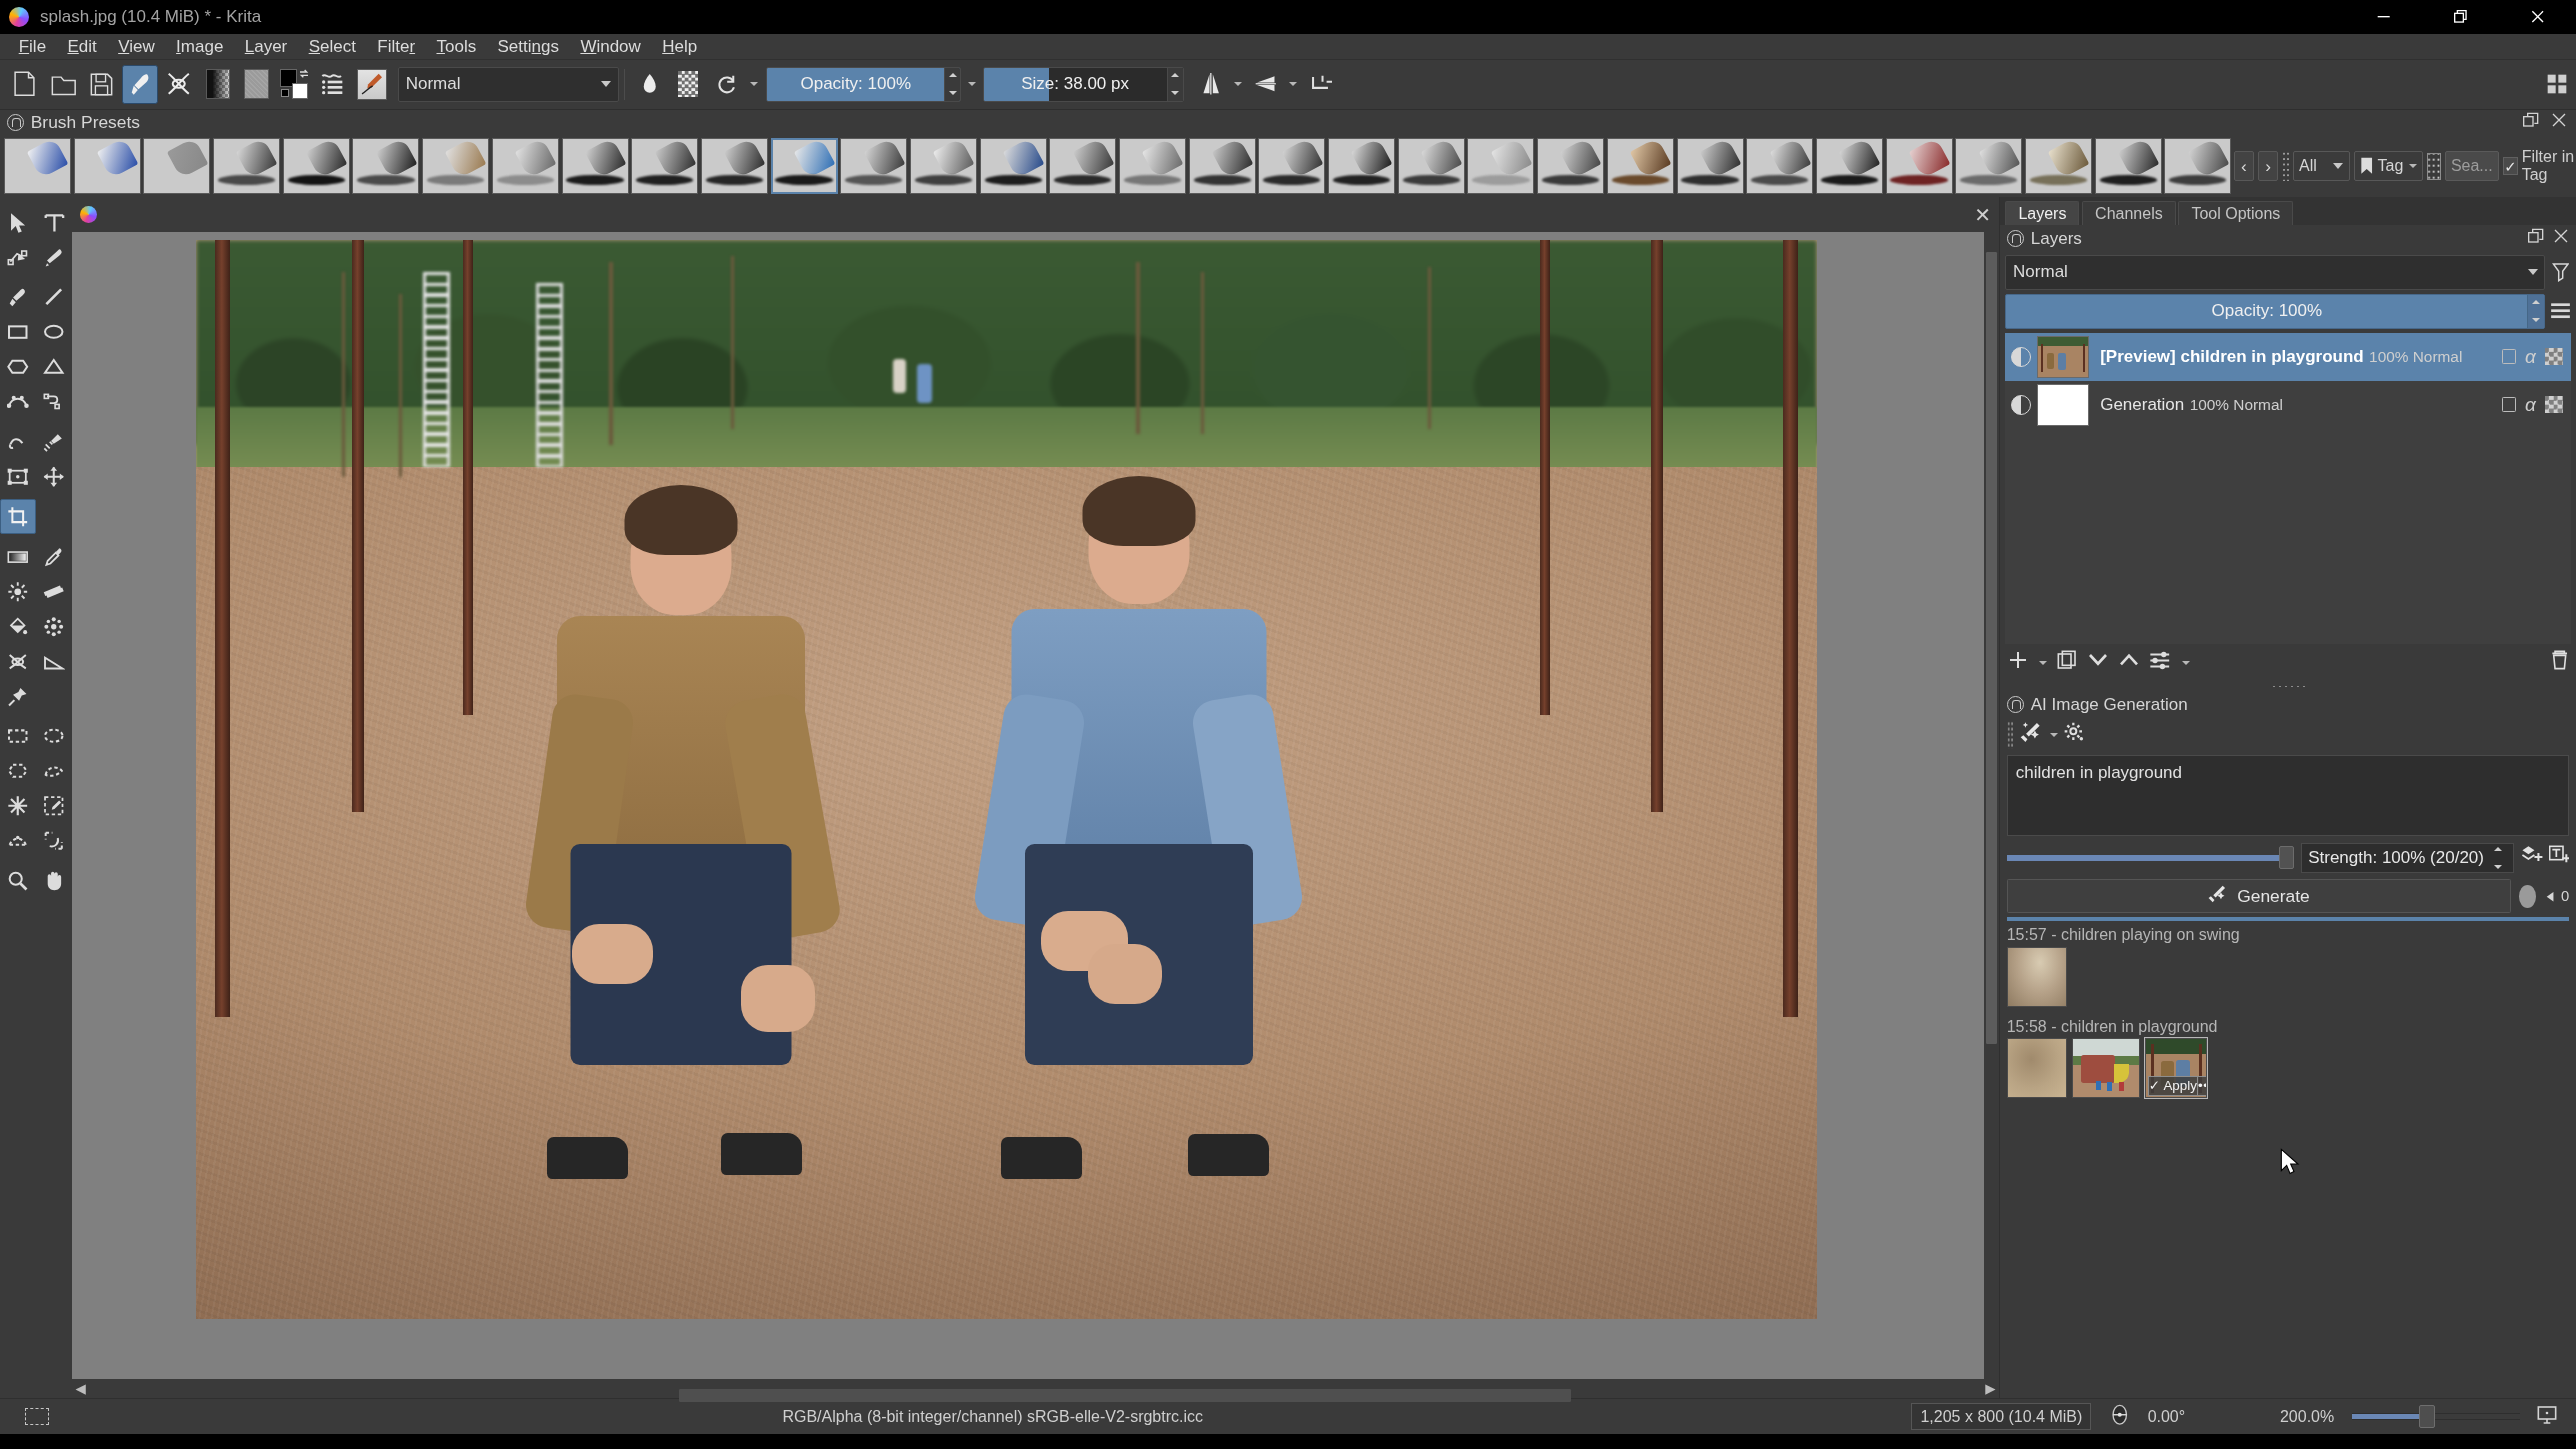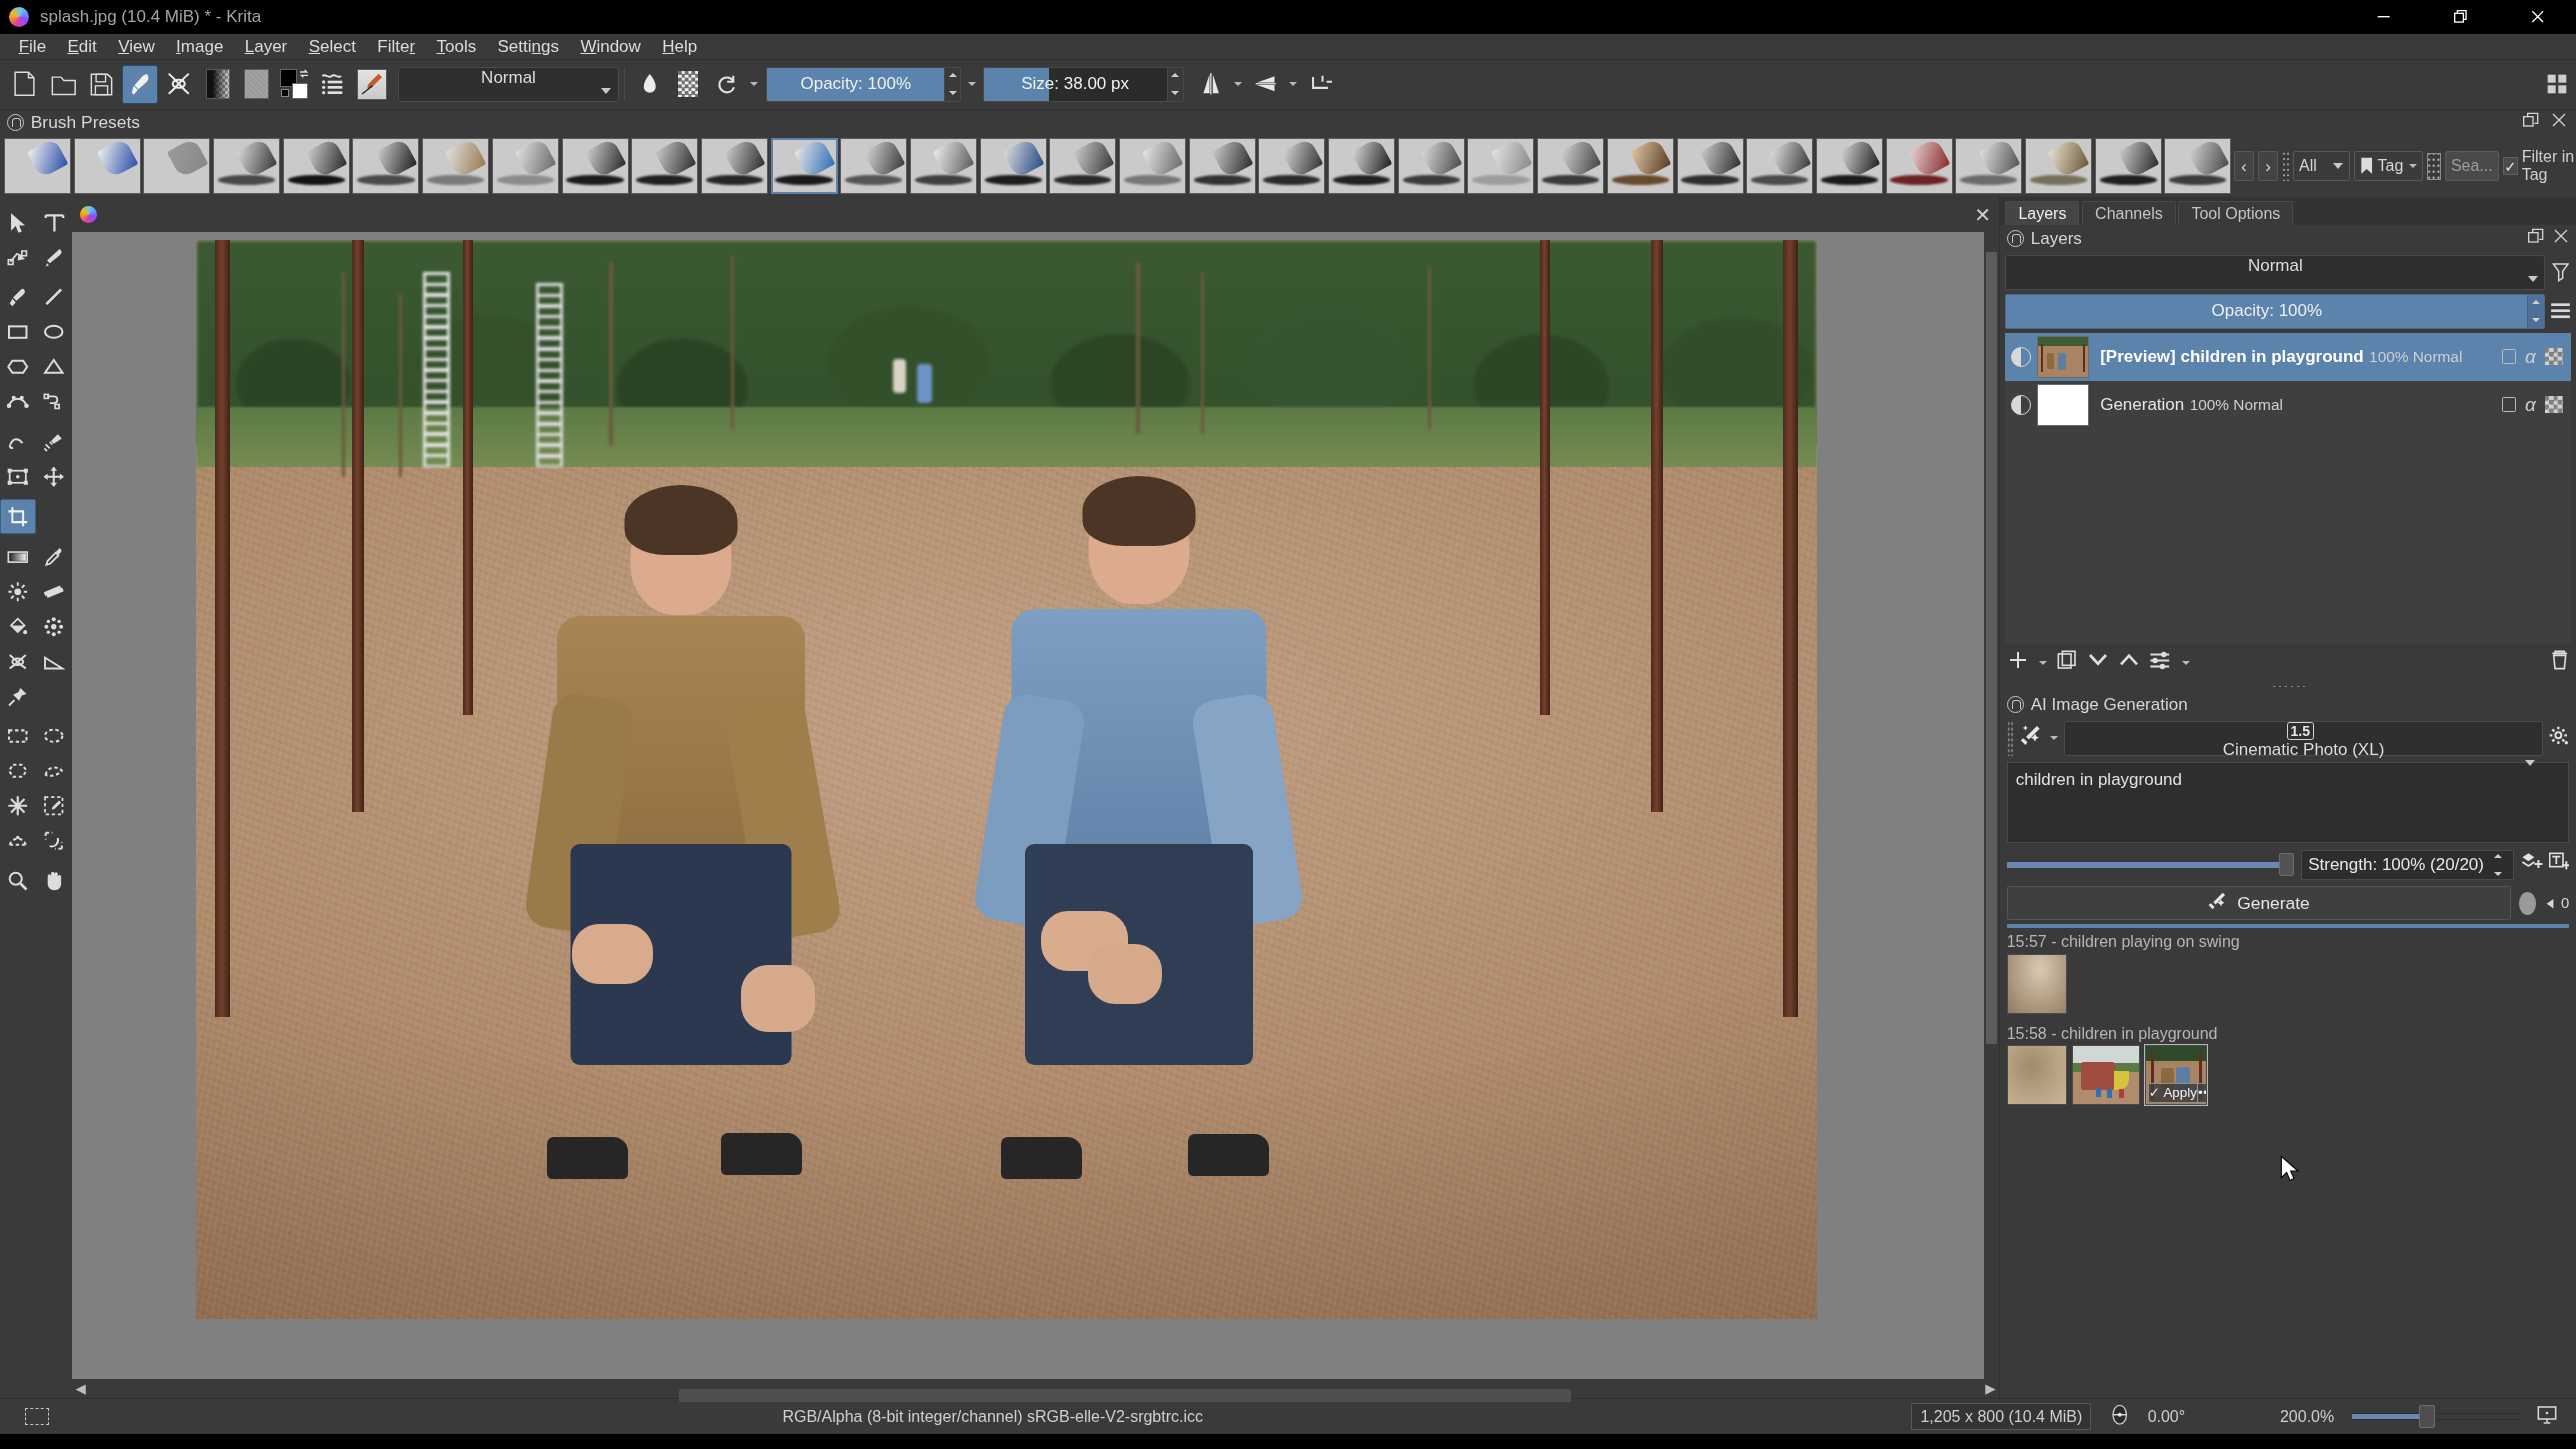--- a/index.html
+++ b/index.html
@@ -23,21 +23,21 @@
   .menu-item u{text-decoration:underline;}
 
   
   .maintoolbar{height:50px;background:#3a3a3a;display:flex;align-items:center;padding-left:5.4px;
     border-bottom:0.7px solid #2e2e2e;}
   .tbtn{width:36px;height:39px;display:flex;align-items:center;justify-content:center;margin:0 1.3px;border-radius:2.7px;}
   .tbtn.active{background:#5b83ab;border:0.7px solid #2b4a6b;}
   .tbtn svg{display:block;}
   .sep{width:0.7px;height:31px;background:#4c4c4c;margin:0 5.4px;}
   .combo{height:35px;background:#2f2f2f;border:0.7px solid #4a4a4a;border-radius:2px;
-    display:flex;align-items:center;padding:0 6.7px;color:#dcdcdc;font-size:17px;position:relative;flex-direction:column;}
+    display:flex;align-items:center;padding:0 6.7px;color:#dcdcdc;font-size:17px;position:relative;}
   .combo .arrow{margin-left:auto;}
   .arrow-dn{width:0;height:0;border-left:5.4px solid transparent;border-right:5.4px solid transparent;
     border-top:6px solid #c8c8c8;}
   .arrow-sm{width:0;height:0;border-left:4px solid transparent;border-right:4px solid transparent;
     border-top:4.7px solid #b8b8b8;}
   .slider-field{height:35px;border:0.7px solid #4a4a4a;border-radius:2px;background:#2b2b2b;
     display:flex;align-items:center;position:relative;overflow:hidden;}
   .slider-fill{position:absolute;left:0;top:0;bottom:0;background:#5b83ab;}
   .slider-label{position:relative;width:100%;text-align:center;font-size:17px;color:#f0f0f0;z-index:2;}
   .spin{width:17.4px;height:35px;background:#3a3a3a;border-left:0.7px solid #4a4a4a;
@@ -1053,27 +1053,20 @@
         <svg width="23" height="23" viewBox="0 0 34 34">
             <path d="M25 3l4 4-16 16-4-4z" fill="#e6e6e6"></path>
             <path d="M5 21l6 6-3 4-7-7z" fill="#e6e6e6"></path>
             <path d="M22 14l2 4 4 2-4 2-2 4-2-4-4-2 4-2z" fill="#e6e6e6"></path>
             <path d="M8 2l1.2 2.6L12 6 9.2 7.2 8 10 6.8 7.2 4 6l2.8-1.4z" fill="#e6e6e6"></path>
           </svg>
       </span>
       <span>
           <i class="arrow-sm" style="display:block"></i>
         </span>
-      <div class="combo" style="flex:1;">
-        <span class="badge15">1.5</span>
-        <span>Cinematic Photo (XL)</span>
-        <span class="arrow">
-            <i class="arrow-dn" style="display:block"></i>
-          </span>
-      </div>
       <span>
         <svg width="20" height="20" viewBox="0 0 30 30">
             <circle cx="14" cy="14" r="4.5" fill="none" stroke="#dedede" stroke-width="3"></circle>
             <g stroke="#dedede" stroke-width="3.4">
               <path d="M14 1v4M14 23v4M1 14h4M23 14h4M5 5l3 3M20 20l3 3M23 5l-3 3M8 20l-3 3"></path>
             </g>
             <circle cx="26" cy="25" r="2.6" fill="#dedede"></circle>
           </svg>
       </span>
     </div>

